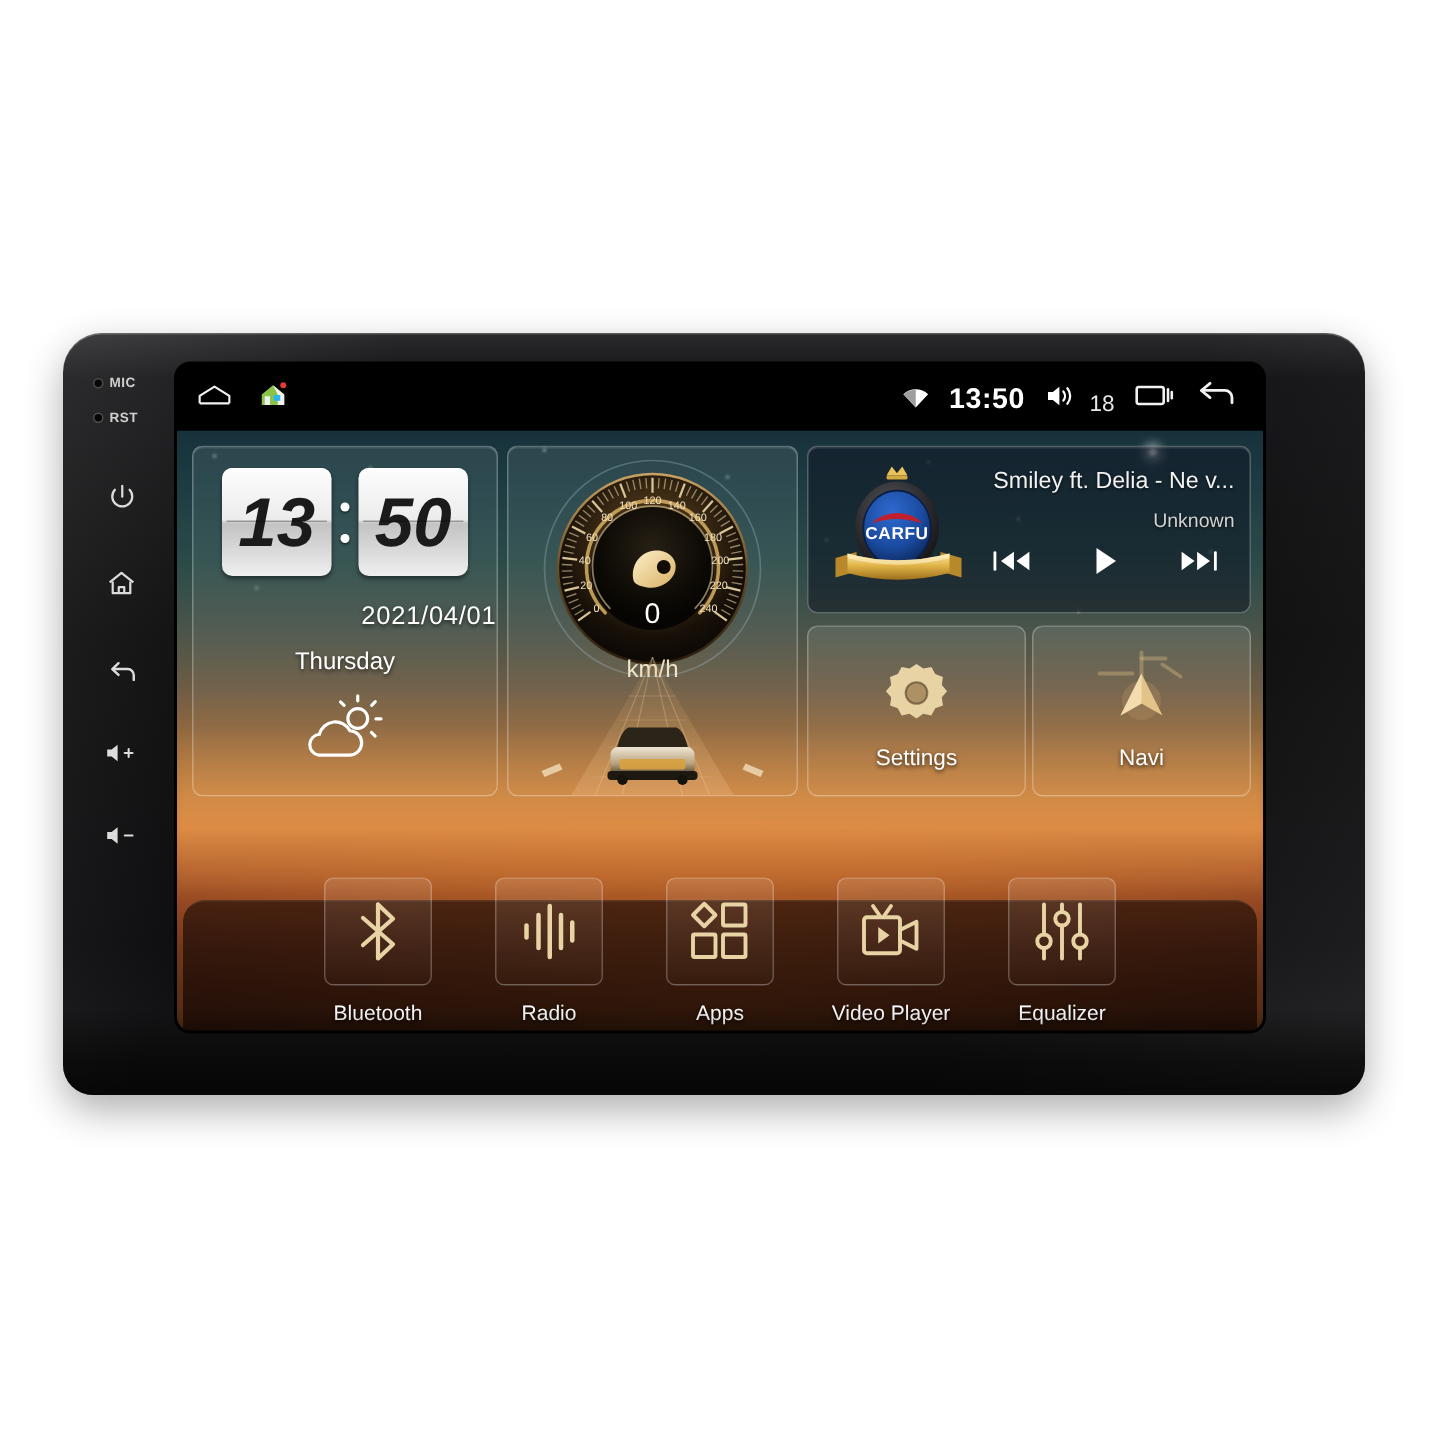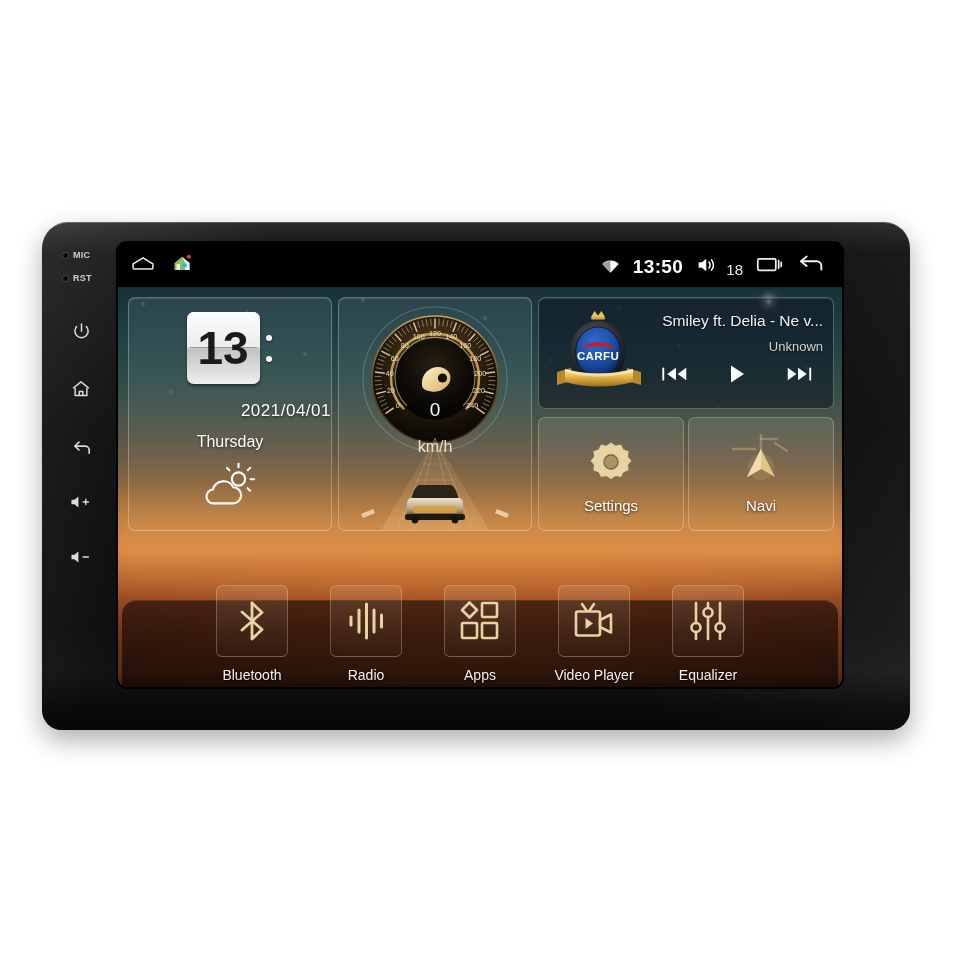--- a/index.html
+++ b/index.html
@@ -77,21 +77,21 @@
   .panel{
     position:absolute;border-radius:7px;
     background:linear-gradient(180deg,rgba(255,255,255,.085),rgba(255,255,255,.02));
     border:1px solid rgba(255,255,255,.28);
     box-shadow:inset 0 1px 0 rgba(255,255,255,.12);
     backdrop-filter:blur(1px);
   }
 
   
   #clock-widget{left:10px;top:10px;width:202px;height:232px;}
-  .flipwrap{display:flex;align-items:center;justify-content:center;gap:4px;margin-top:14px;}
+  .flipwrap{display:flex;align-items:center;justify-content:center;gap:4px;margin-top:14px;font-style:italic;}
   .flip{
     position:relative;width:73px;height:72px;border-radius:7px;
     background:linear-gradient(180deg,#fdfdfd 0%,#ececec 48%,#cfcfcf 50%,#c3c3c3 52%,#efefef 100%);
     box-shadow:0 2px 3px rgba(0,0,0,.45), inset 0 1px 0 #fff;
     display:flex;align-items:center;justify-content:center;
     font-size:46px;font-weight:700;color:#1b1b1b;line-height:1;
     font-family:"Liberation Sans",sans-serif;
   }
   .flip:after{content:"";position:absolute;left:3px;right:3px;top:49%;height:1px;background:rgba(0,0,0,.30);}
   .colon{display:flex;flex-direction:column;gap:15px;padding:0 2px;}
@@ -280,20 +280,21 @@
 
         <div class="wall-inner">
 
           <div class="panel" id="clock-widget">
             <div class="flipwrap">
               <div class="flip">13</div>
               <div class="colon">
                   <i></i>
                   <i></i>
                 </div>
+              <div class="flip">50</div>
             </div>
             <div class="c-date">2021/04/01</div>
             <div class="c-day">Thursday</div>
             <div class="c-weather">
               <svg width="62" height="48" viewBox="0 0 62 48" fill="none" stroke="#ffffff" stroke-width="2.1" stroke-linecap="round">
                 <circle cx="39.5" cy="17" r="6.6"></circle>
                 <path d="M39.5 5.2v-3.4"></path>
                   <path d="M48.8 8.2l2.4-2.4"></path>
                   <path d="M51.6 17.2h3.4"></path>
                 <path d="M48.6 26.2l2.5 2.5"></path>

